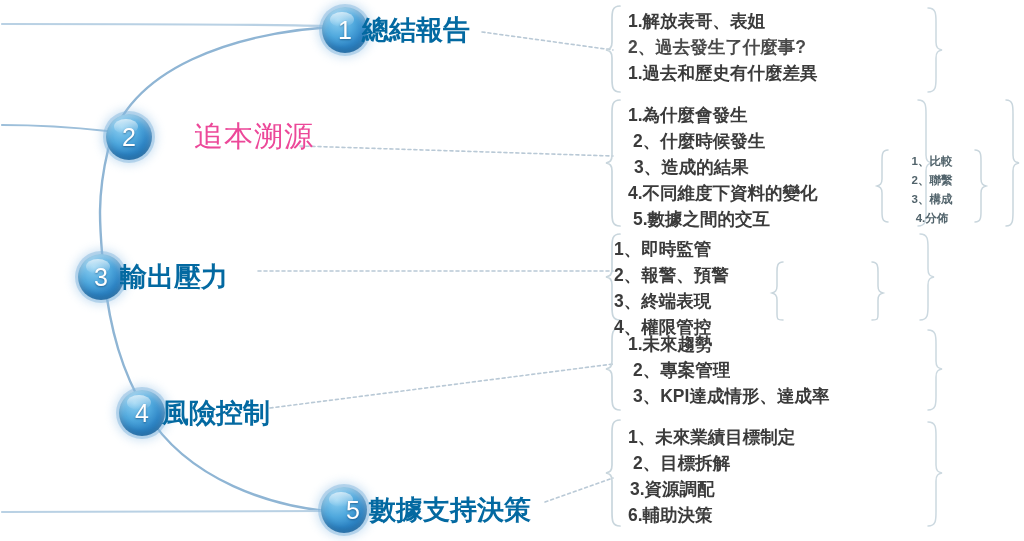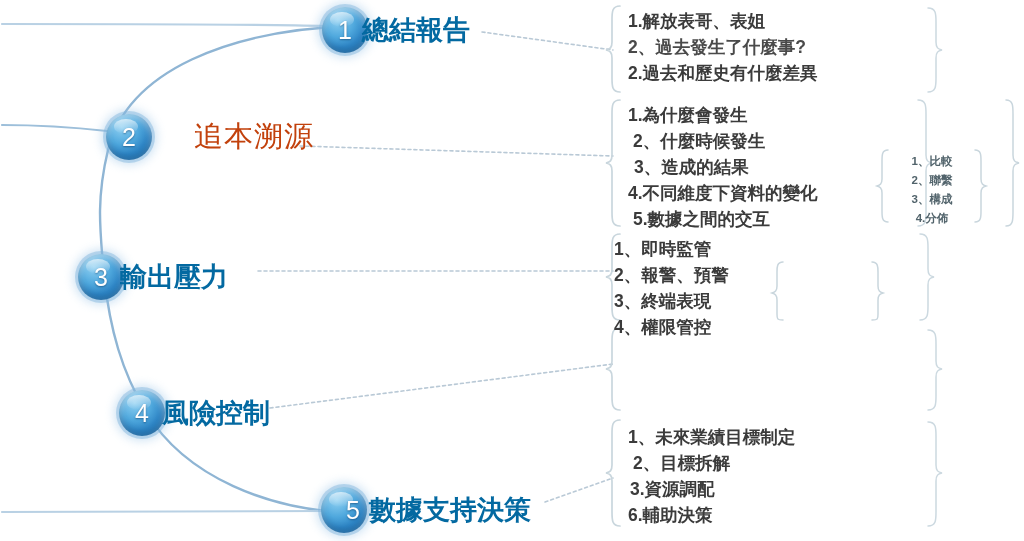--- a/index.html
+++ b/index.html
@@ -38,21 +38,21 @@
     position:absolute;left:0;top:0;width:46px;height:46px;
     display:flex;align-items:center;justify-content:center;
     font-size:25px;color:#ffffff;font-weight:400;
     text-shadow:0 1px 2px rgba(20,70,115,0.65);
     z-index:4;
   }
   .node .label{
     font-size:27px;color:#0369a1;white-space:nowrap;
     position:relative;z-index:5;
   }
-  .node.thin .label{font-weight:400;letter-spacing:1px;color:#c2410c;}
+  .node.thin .label{font-weight:400;letter-spacing:1px;color:#ec4899;}
   .node.bold .label{font-weight:700;letter-spacing:0px;}
 
   
   #node-1{left:322px;top:7px;}
   #node-1 .label{margin-left:-6px;}
   #node-2{left:106px;top:114px;}
   #node-2 .label{margin-left:42px;font-size:29px;}
   #node-3{left:78px;top:254px;}
   #node-3 .label{margin-left:-4px;}
   #node-4{left:119px;top:390px;}
@@ -179,21 +179,21 @@
   <div class="node bold" id="node-5">
     <div class="bullet">
       <span class="num">5</span>
     </div>
     <span class="label">數據支持決策</span>
   </div>
 
   <div class="group" id="g1" style="left:628px;top:8px;">
     <span class="item">1.解放表哥、表姐</span>
     <span class="item reg">2、過去發生了什麼事?</span>
-    <span class="item">2.過去和歷史有什麼差異</span>
+    <span class="item">1.過去和歷史有什麼差異</span>
   </div>
 
   <div class="group" id="g2" style="left:628px;top:102px;">
     <span class="item">1.為什麼會發生</span>
     <span class="item" style="margin-left:5px;">2、什麼時候發生</span>
     <span class="item" style="margin-left:6px;">3、造成的結果</span>
     <span class="item">4.不同維度下資料的變化</span>
     <span class="item" style="margin-left:5px;">5.數據之間的交互</span>
   </div>
 
@@ -205,20 +205,25 @@
   </div>
 
   <div class="group" id="g3" style="left:614px;top:236px;">
     <span class="item">1、即時監管</span>
     <span class="item">2、報警、預警</span>
     <span class="item">3、終端表現</span>
     <span class="item">4、權限管控</span>
   </div>
 
 
+  <div class="group" id="g4" style="left:628px;top:331px;">
+    <span class="item">1.未來趨勢</span>
+    <span class="item" style="margin-left:5px;">2、專案管理</span>
+    <span class="item" style="margin-left:5px;">3、KPI達成情形、達成率</span>
+  </div>
 
   <div class="group" id="g5" style="left:628px;top:424px;">
     <span class="item">1、未來業績目標制定</span>
     <span class="item" style="margin-left:5px;">2、目標拆解</span>
     <span class="item" style="margin-left:2px;">3.資源調配</span>
     <span class="item">6.輔助決策</span>
   </div>
 
 </div>
 

